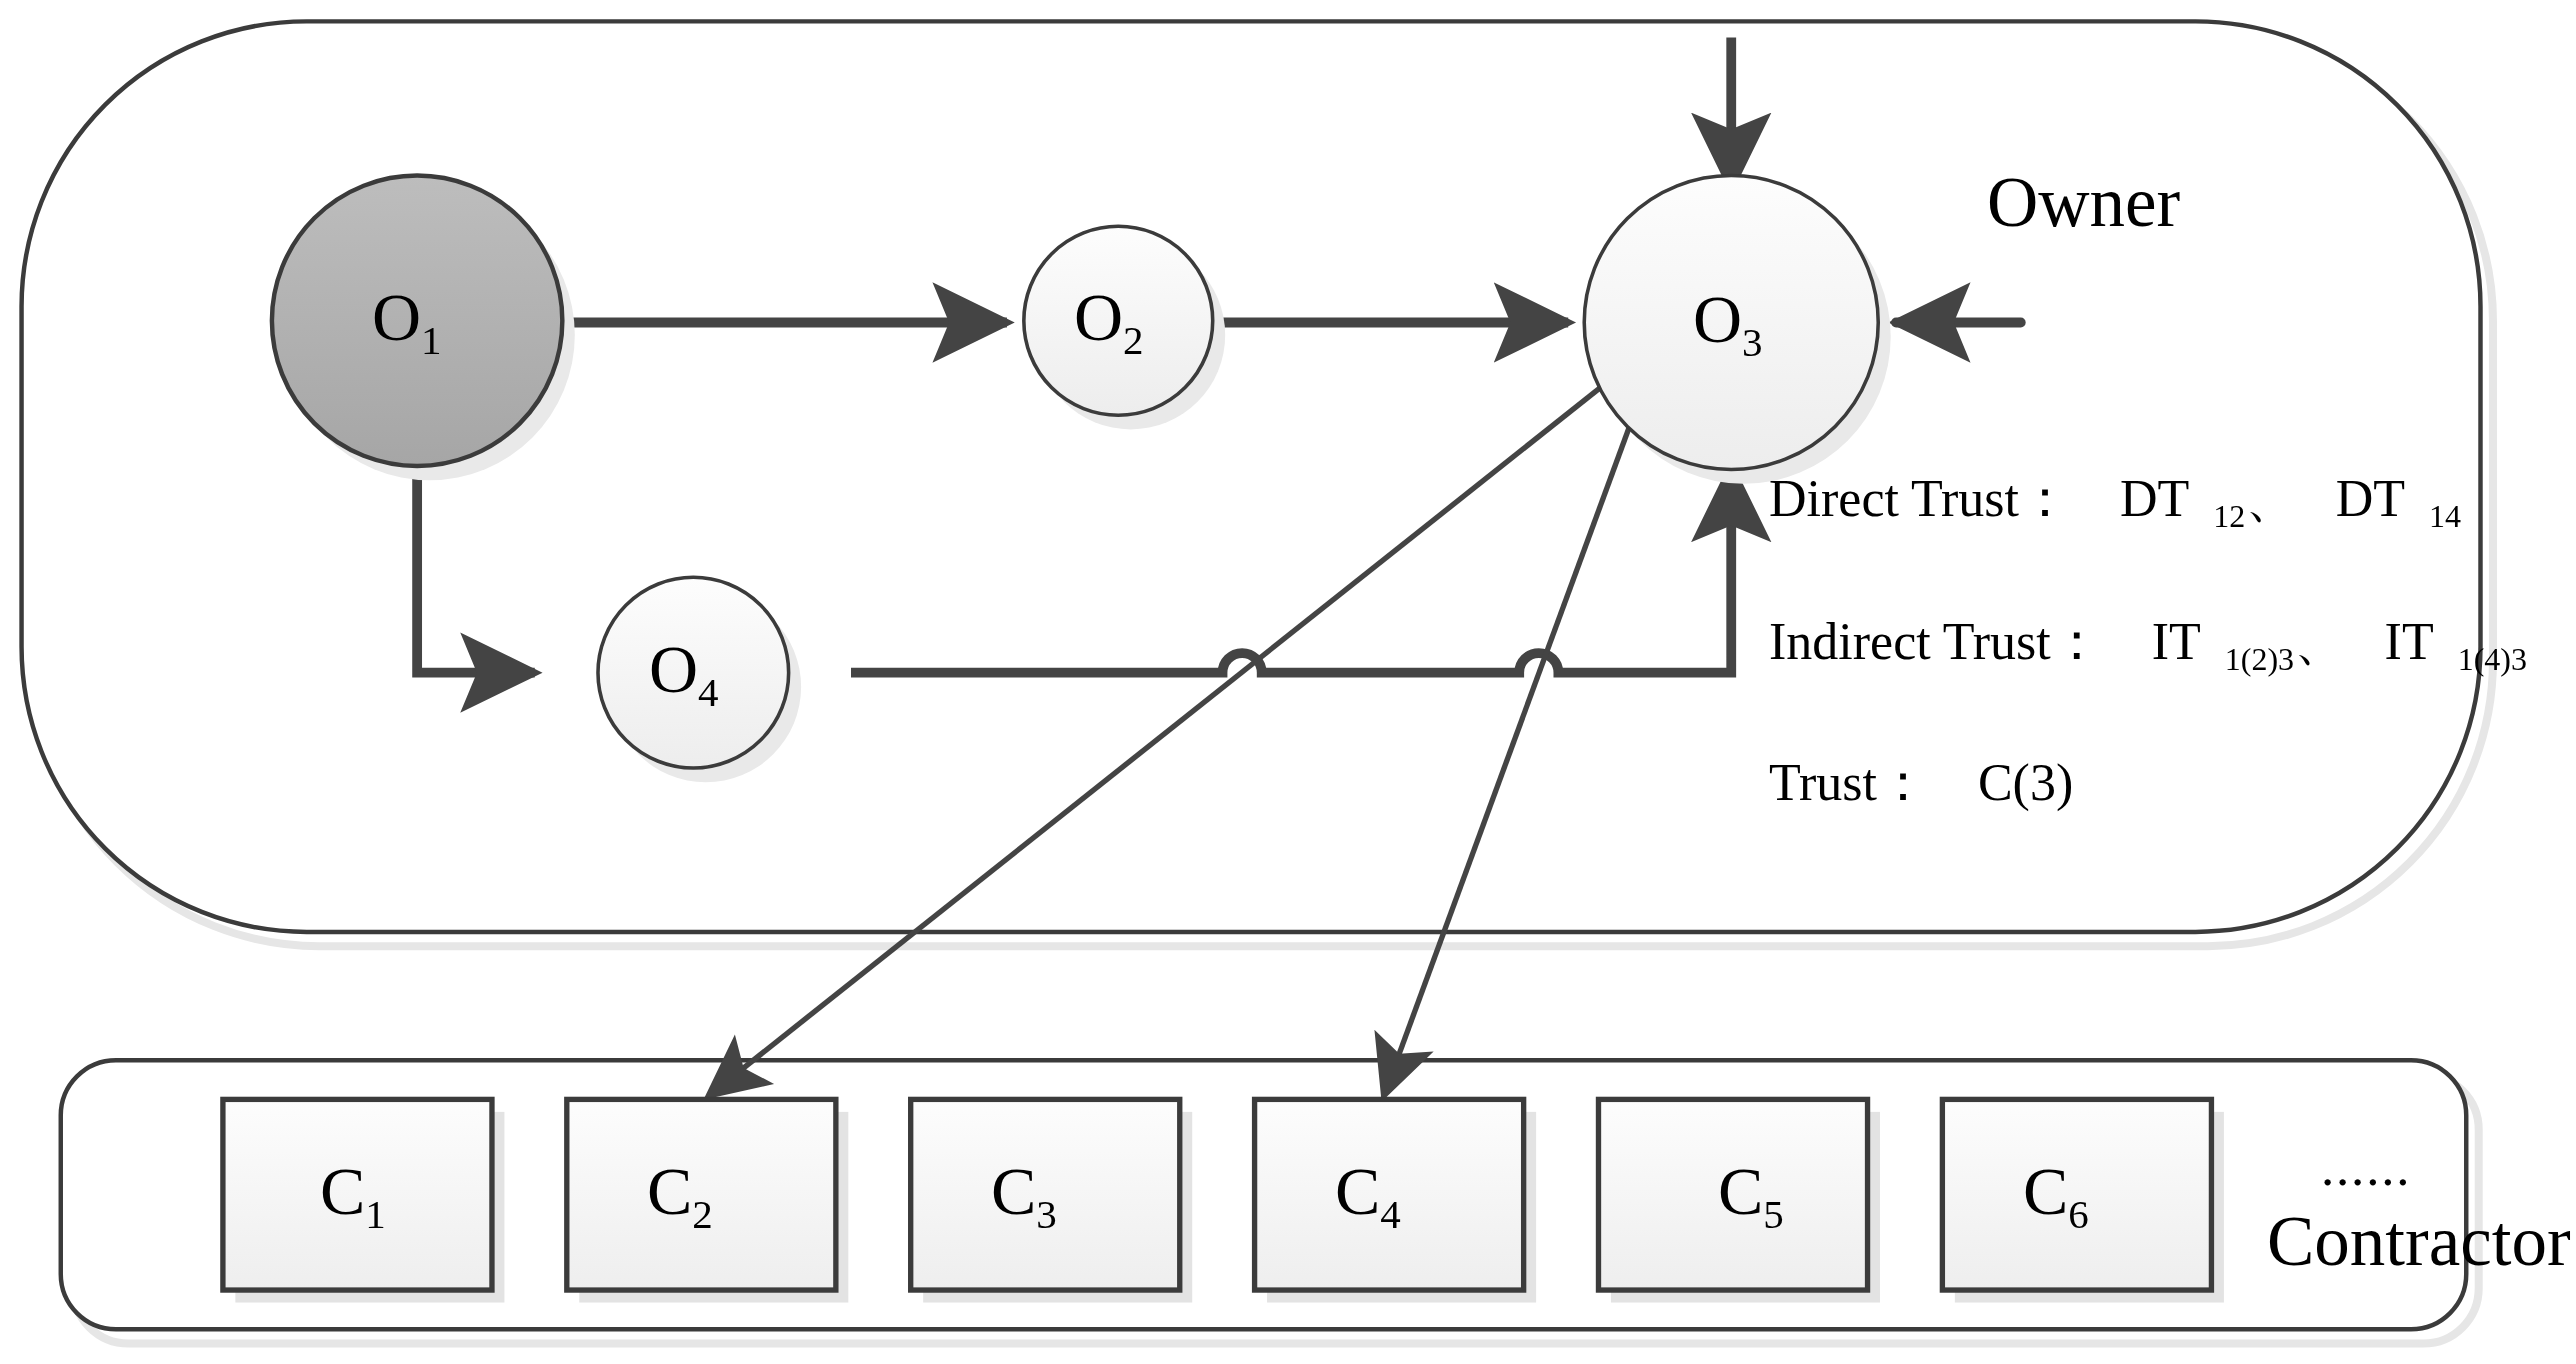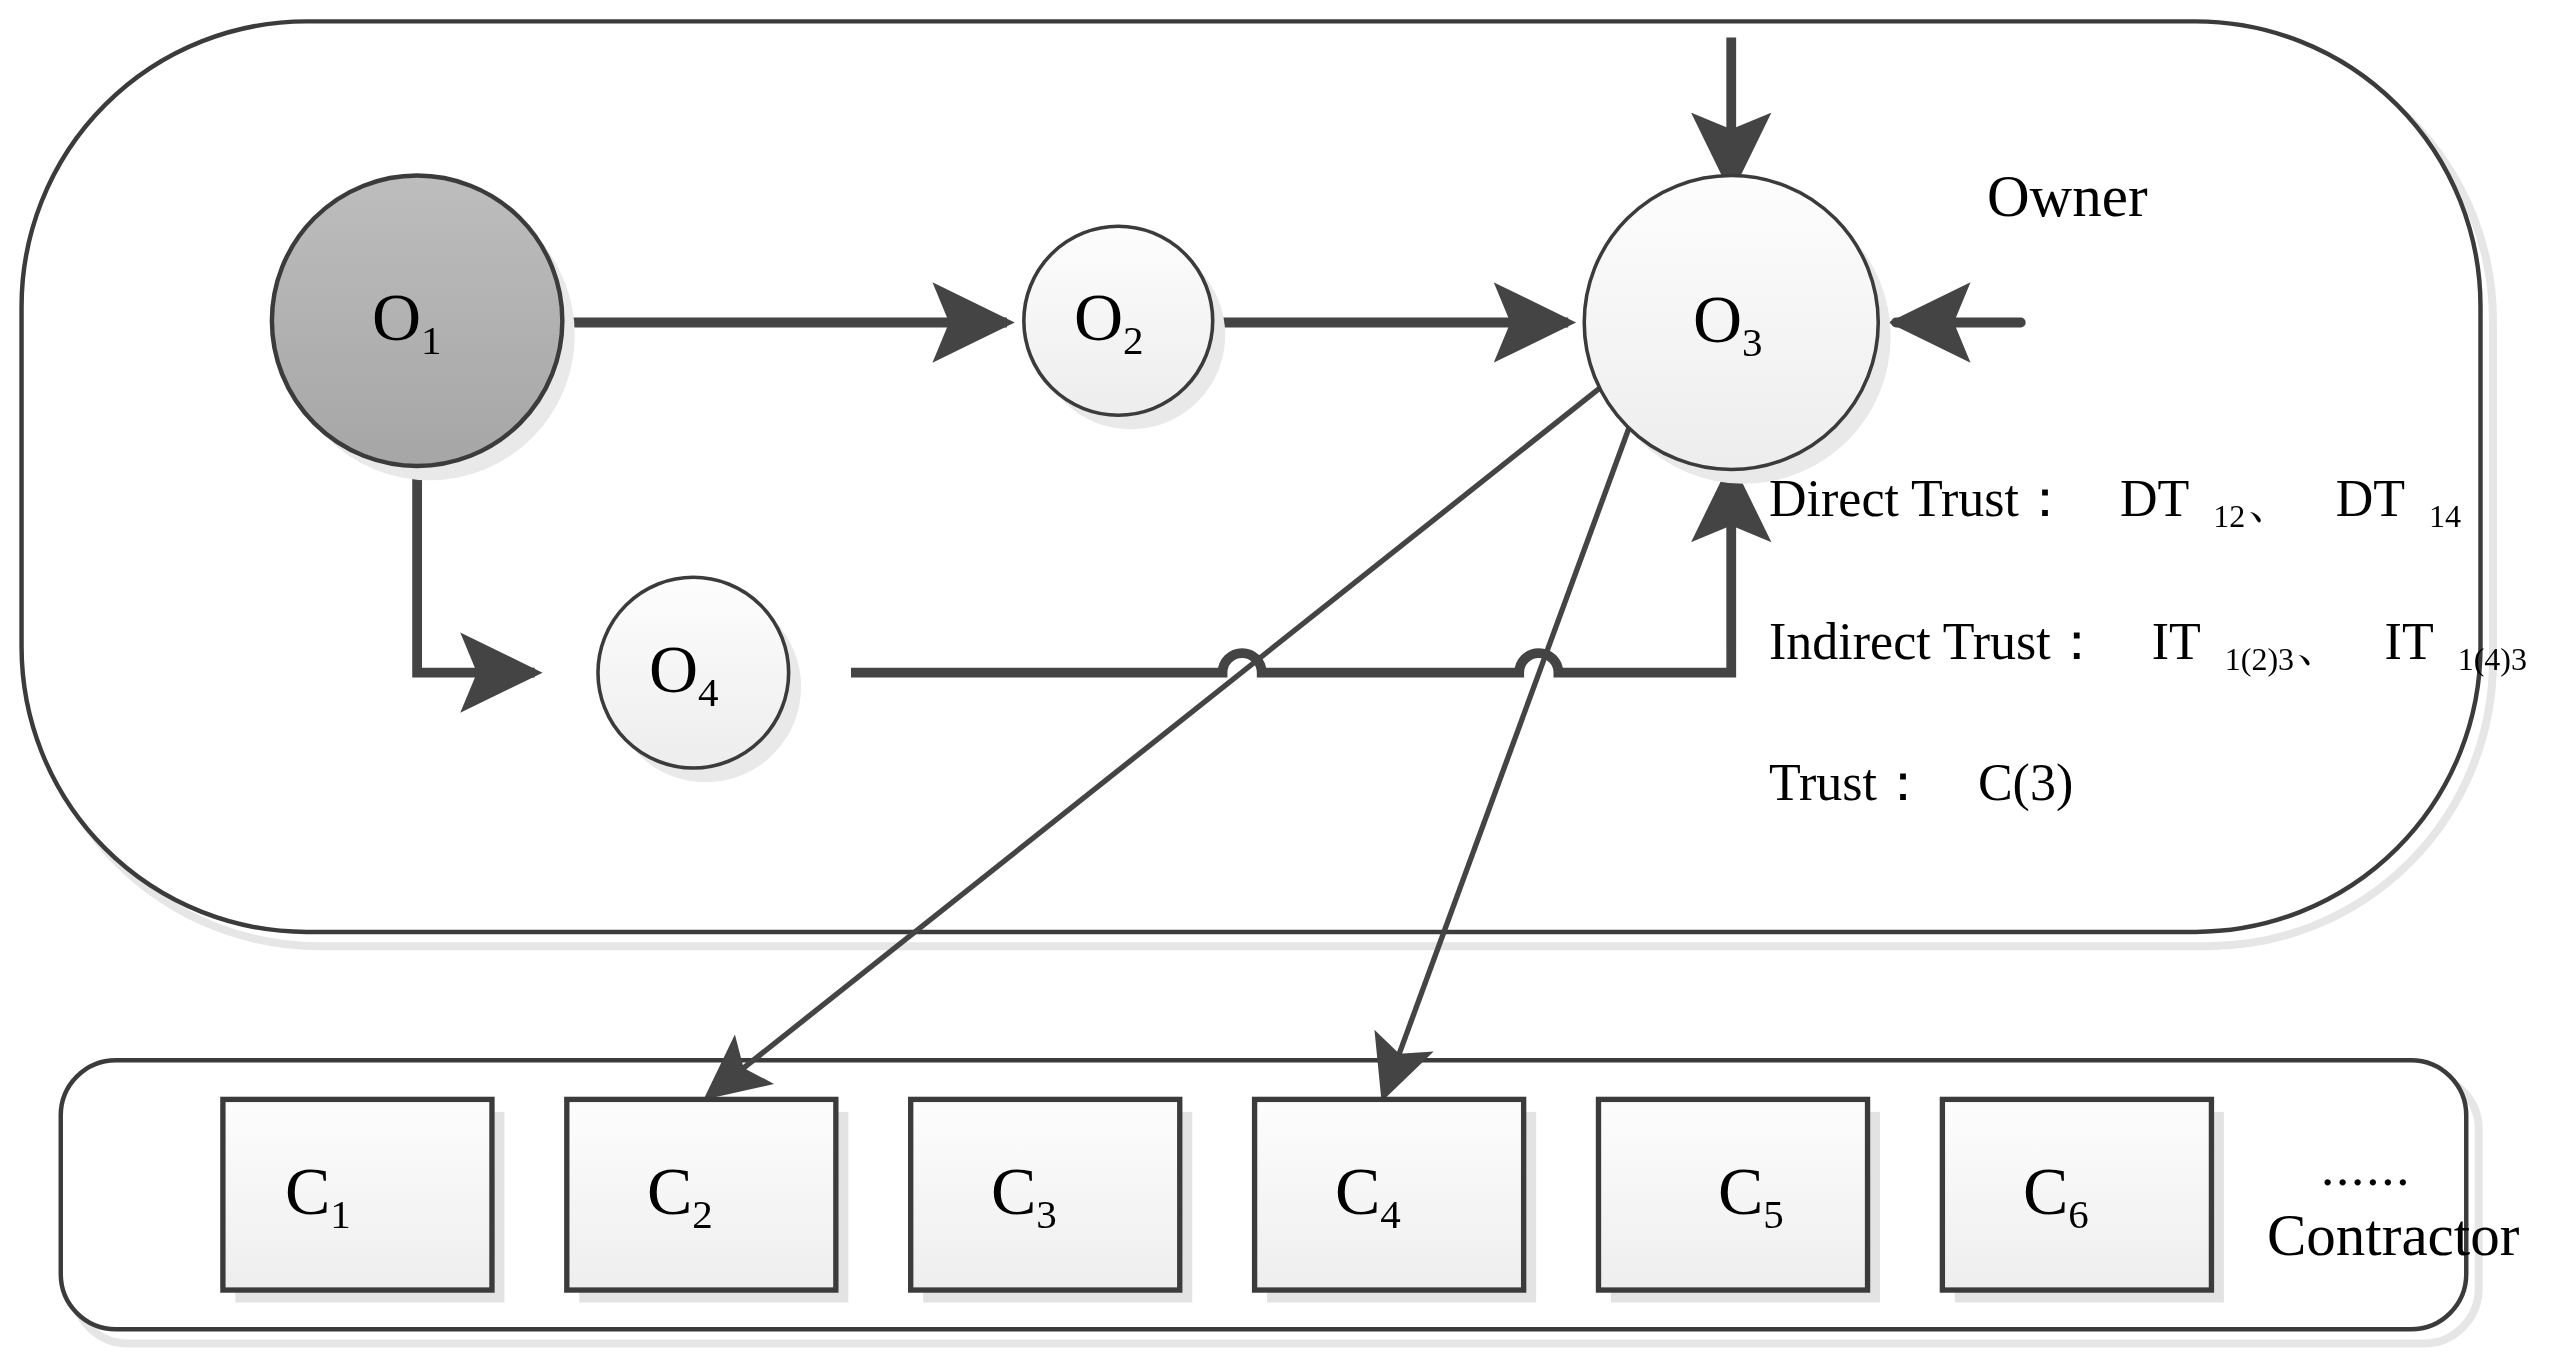--- a/index.html
+++ b/index.html
@@ -6,21 +6,21 @@
   body{width:2576px;height:1364px;overflow:hidden;
        font-family:"Liberation Serif","DejaVu Serif",serif;}
   #stage{position:relative;width:2576px;height:1364px;}
   svg#canvas{position:absolute;left:0;top:0;width:2576px;height:1364px;}
   .lbl{position:absolute;color:#000;white-space:nowrap;
        font-family:"Liberation Serif","DejaVu Serif",serif;}
   .nodelbl{font-size:68px;line-height:1;}
   .nodelbl sub{font-size:41px;vertical-align:baseline;position:relative;top:14.3px;}
   .metric{font-size:52px;}
   .metric sub{font-size:32px;vertical-align:baseline;position:relative;top:10.7px;margin-left:24px;}
-  .grouplbl{font-size:59px;}
+  .grouplbl{font-size:71px;}
   .dots{font-size:53px;letter-spacing:1.8px;}
 </style>
 </head>
 <body>
 
 <div id="stage">
 
   <svg id="canvas" viewBox="0 0 2891 1531">
     <defs>
       <linearGradient id="gHigh" x1="0" y1="0" x2="0" y2="1">
@@ -127,21 +127,21 @@
     <span>O</span><sub>3</sub>
   </div>
   <div class="lbl nodelbl" style="left:649px;top:635px;">
     <span>O</span><sub>4</sub>
   </div>
 
   <div class="lbl grouplbl" style="left:1987px;top:162px;">Owner</div>
   <div class="lbl dots" style="left:2321px;top:1137px;">......</div>
   <div class="lbl grouplbl" style="left:2267px;top:1201px;">Contractor</div>
 
-  <div class="lbl nodelbl" style="left:285px;top:1157px;">
+  <div class="lbl nodelbl" style="left:320px;top:1157px;">
     <span>C</span><sub>1</sub>
   </div>
   <div class="lbl nodelbl" style="left:647px;top:1157px;">
     <span>C</span><sub>2</sub>
   </div>
   <div class="lbl nodelbl" style="left:991px;top:1157px;">
     <span>C</span><sub>3</sub>
   </div>
   <div class="lbl nodelbl" style="left:1335px;top:1157px;">
     <span>C</span><sub>4</sub>

